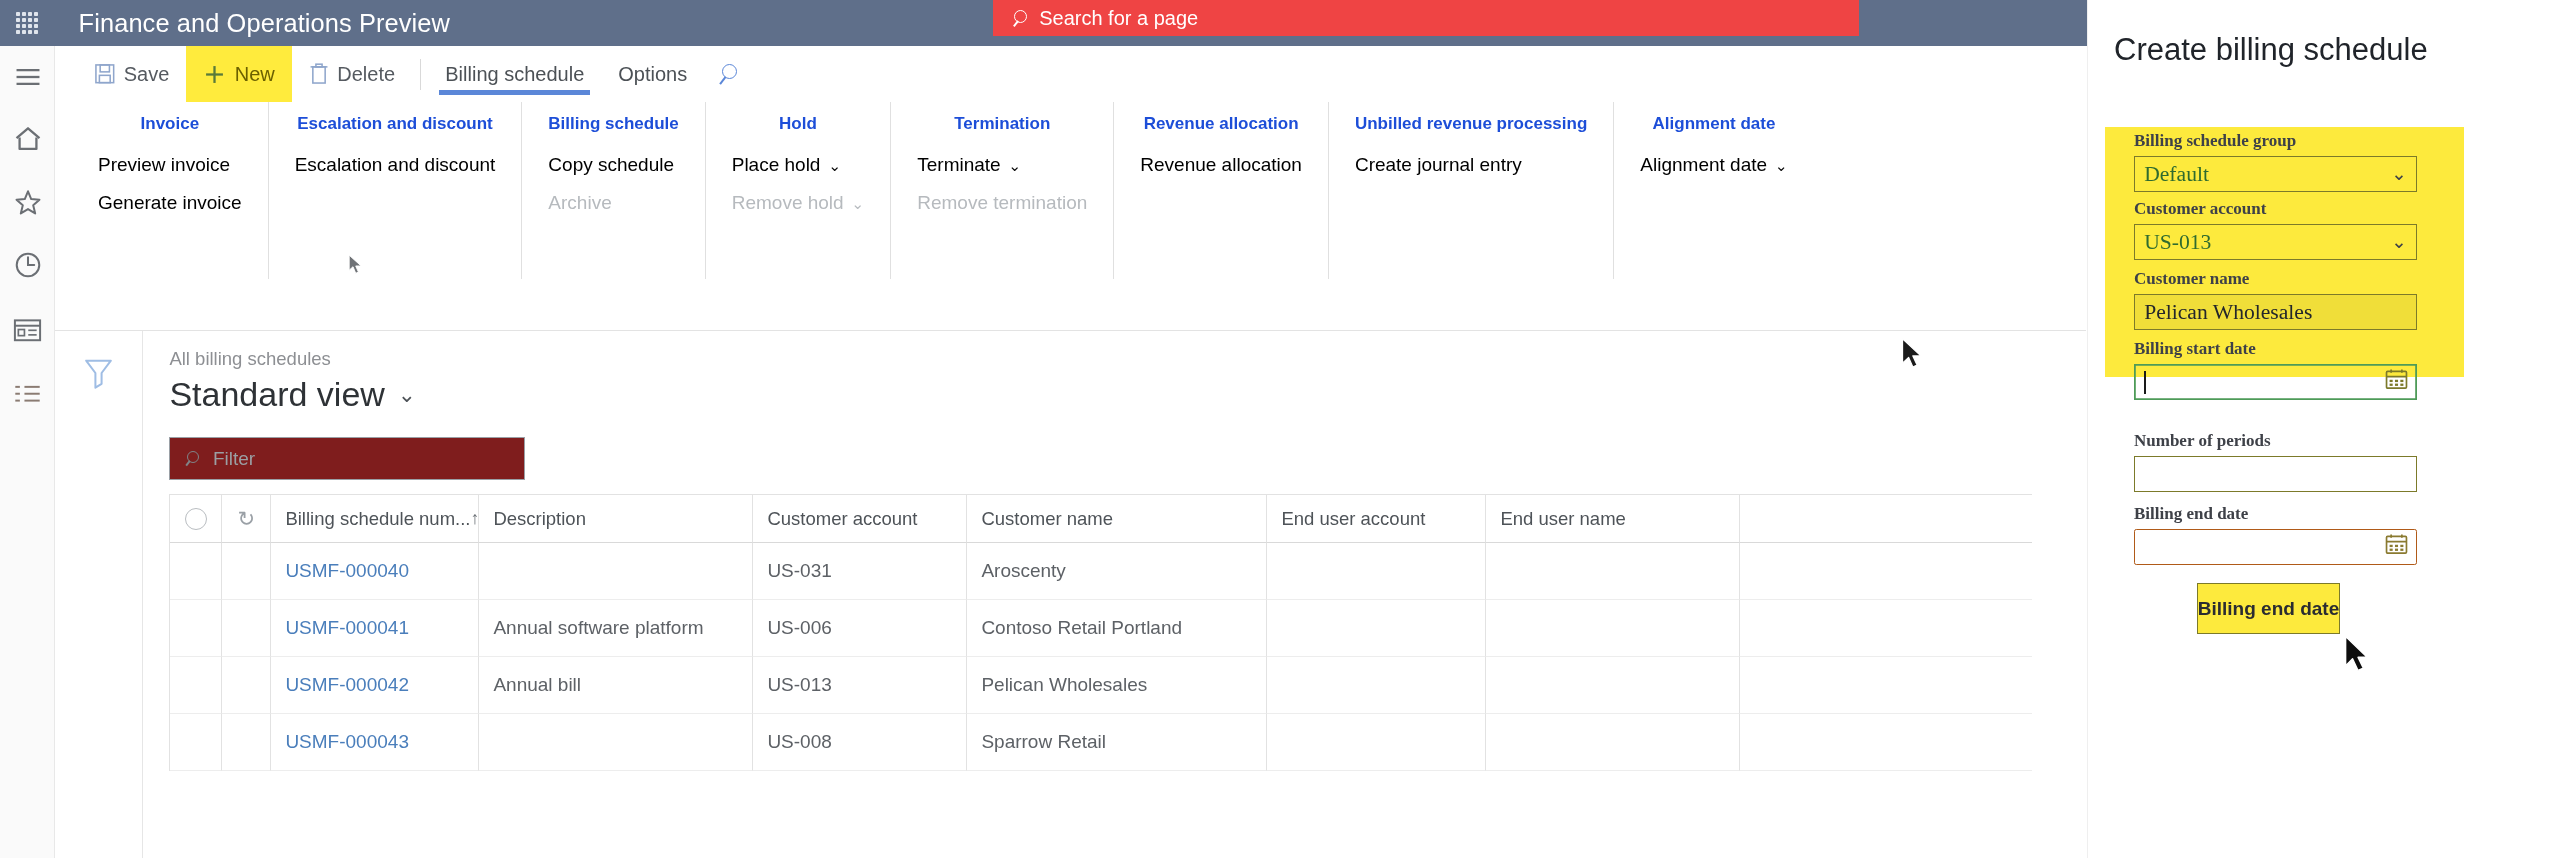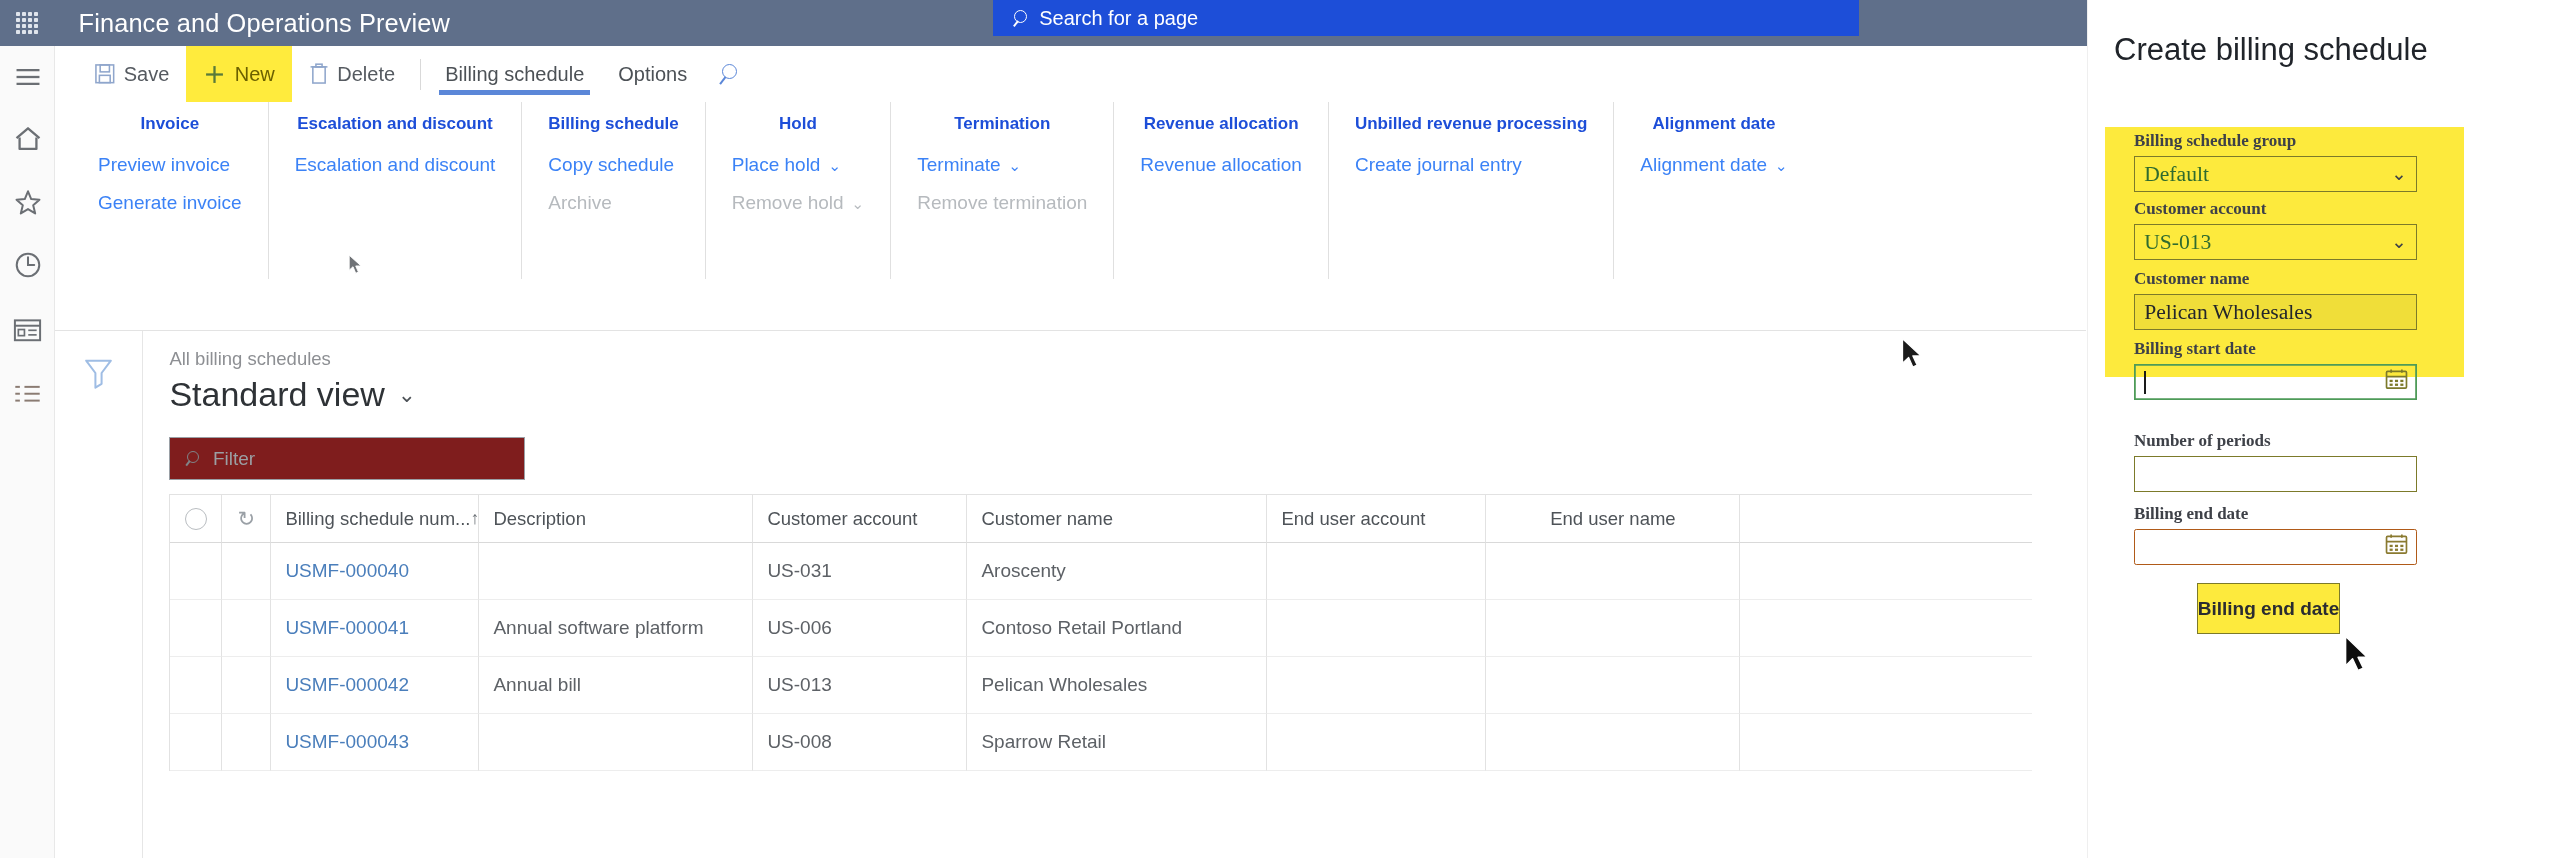--- a/index.html
+++ b/index.html
@@ -33,21 +33,21 @@
     color: #ffffff;
     font-size: 25.4px;
     font-weight: 400;
     margin-left: 24.6px;
     letter-spacing: 0.1px;
     white-space: nowrap;
   }
   #header-search {
     position: absolute; left: 993px; top: 0px;
     width: 866px; height: 36px;
-    background: #1d4ed8;
+    background: #ef4444;
     display: flex; align-items: center;
     padding-left: 18.5px;
     cursor: text;
   }
   #header-search .mag {
     width: 20px; height: 20px;
     position: relative;
     flex: 0 0 auto;
     margin-right: 7.7px;
   }
@@ -144,21 +144,21 @@
     padding: 12.3px 26px 0 26px;
     display: flex; flex-direction: column; align-items: center;
   }
   .rg + .rg { border-left: 0.8px solid #e0e0e0; }
   .rg-title {
     font-size: 17px; font-weight: 700; color: #1d4ed8;
     margin-bottom: 20px; white-space: nowrap;
   }
   .rg-items { align-self: stretch; }
   .rg-item {
-    font-size: 19px; color: #3b82f6;
+    font-size: 19px; color: #000000;
     margin-bottom: 16px;
     white-space: nowrap;
     cursor: pointer;
     display: flex; align-items: center; gap: 7.7px;
   }
   .rg-item.dim { color: #b6babe; }
   .chev { font-size: 15.4px; line-height: 1; }
 
   
   #main {
@@ -220,21 +220,21 @@
     border-bottom: 0.8px solid #d9d9d9;
     background: #fff;
   }
   .c-sel { width: 52px; justify-content: center; padding: 0; }
   .c-ref { width: 49px; justify-content: center; padding: 0; }
   .c-num { width: 208px; }
   .c-desc { width: 274px; }
   .c-cacct { width: 214px; }
   .c-cname { width: 300px; }
   .c-euacct { width: 219px; }
-  .c-euname { width: 254px; justify-content: center; }
+  .c-euname { width: 254px; }
   .c-last { width: 292px; border-right: none; }
   .sel-circle {
     width: 22px; height: 22px; border: 1.5px solid #b9bdc1; border-radius: 50%;
   }
   .link { color: #4a7ebb; cursor: pointer; }
   .sort-arrow { margin-left: auto; font-size: 17.7px; color: #6b7075; }
   .refresh-ico { color: #9aa0a6; font-size: 21px; }
 
   
   #right-panel {

